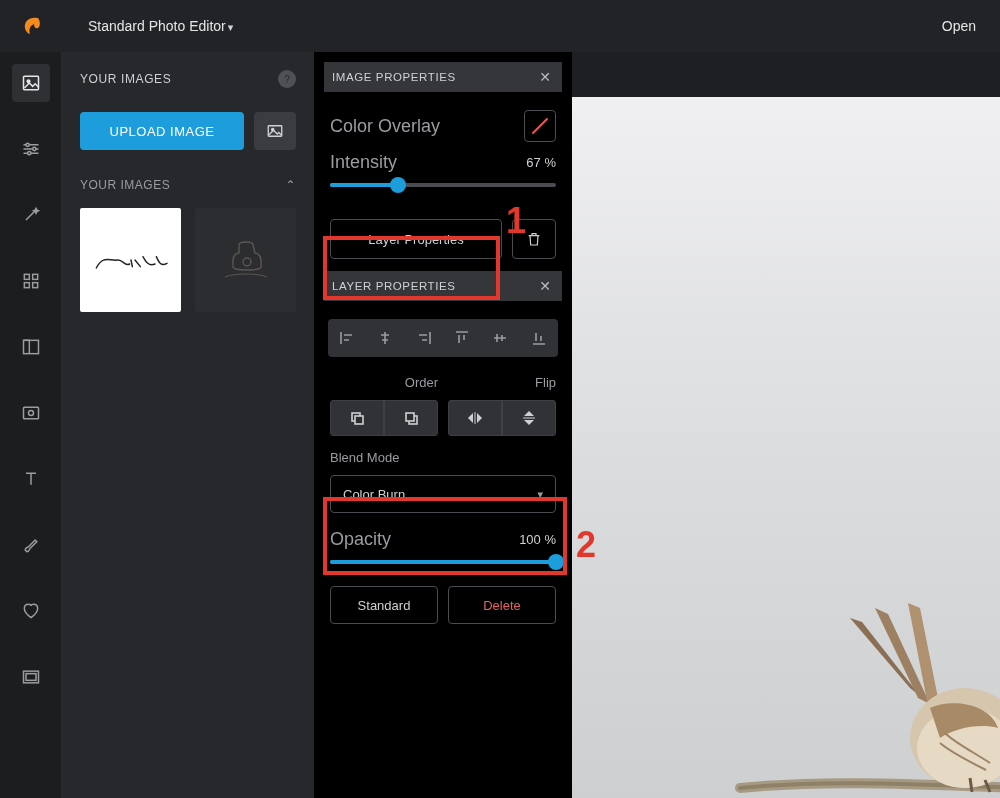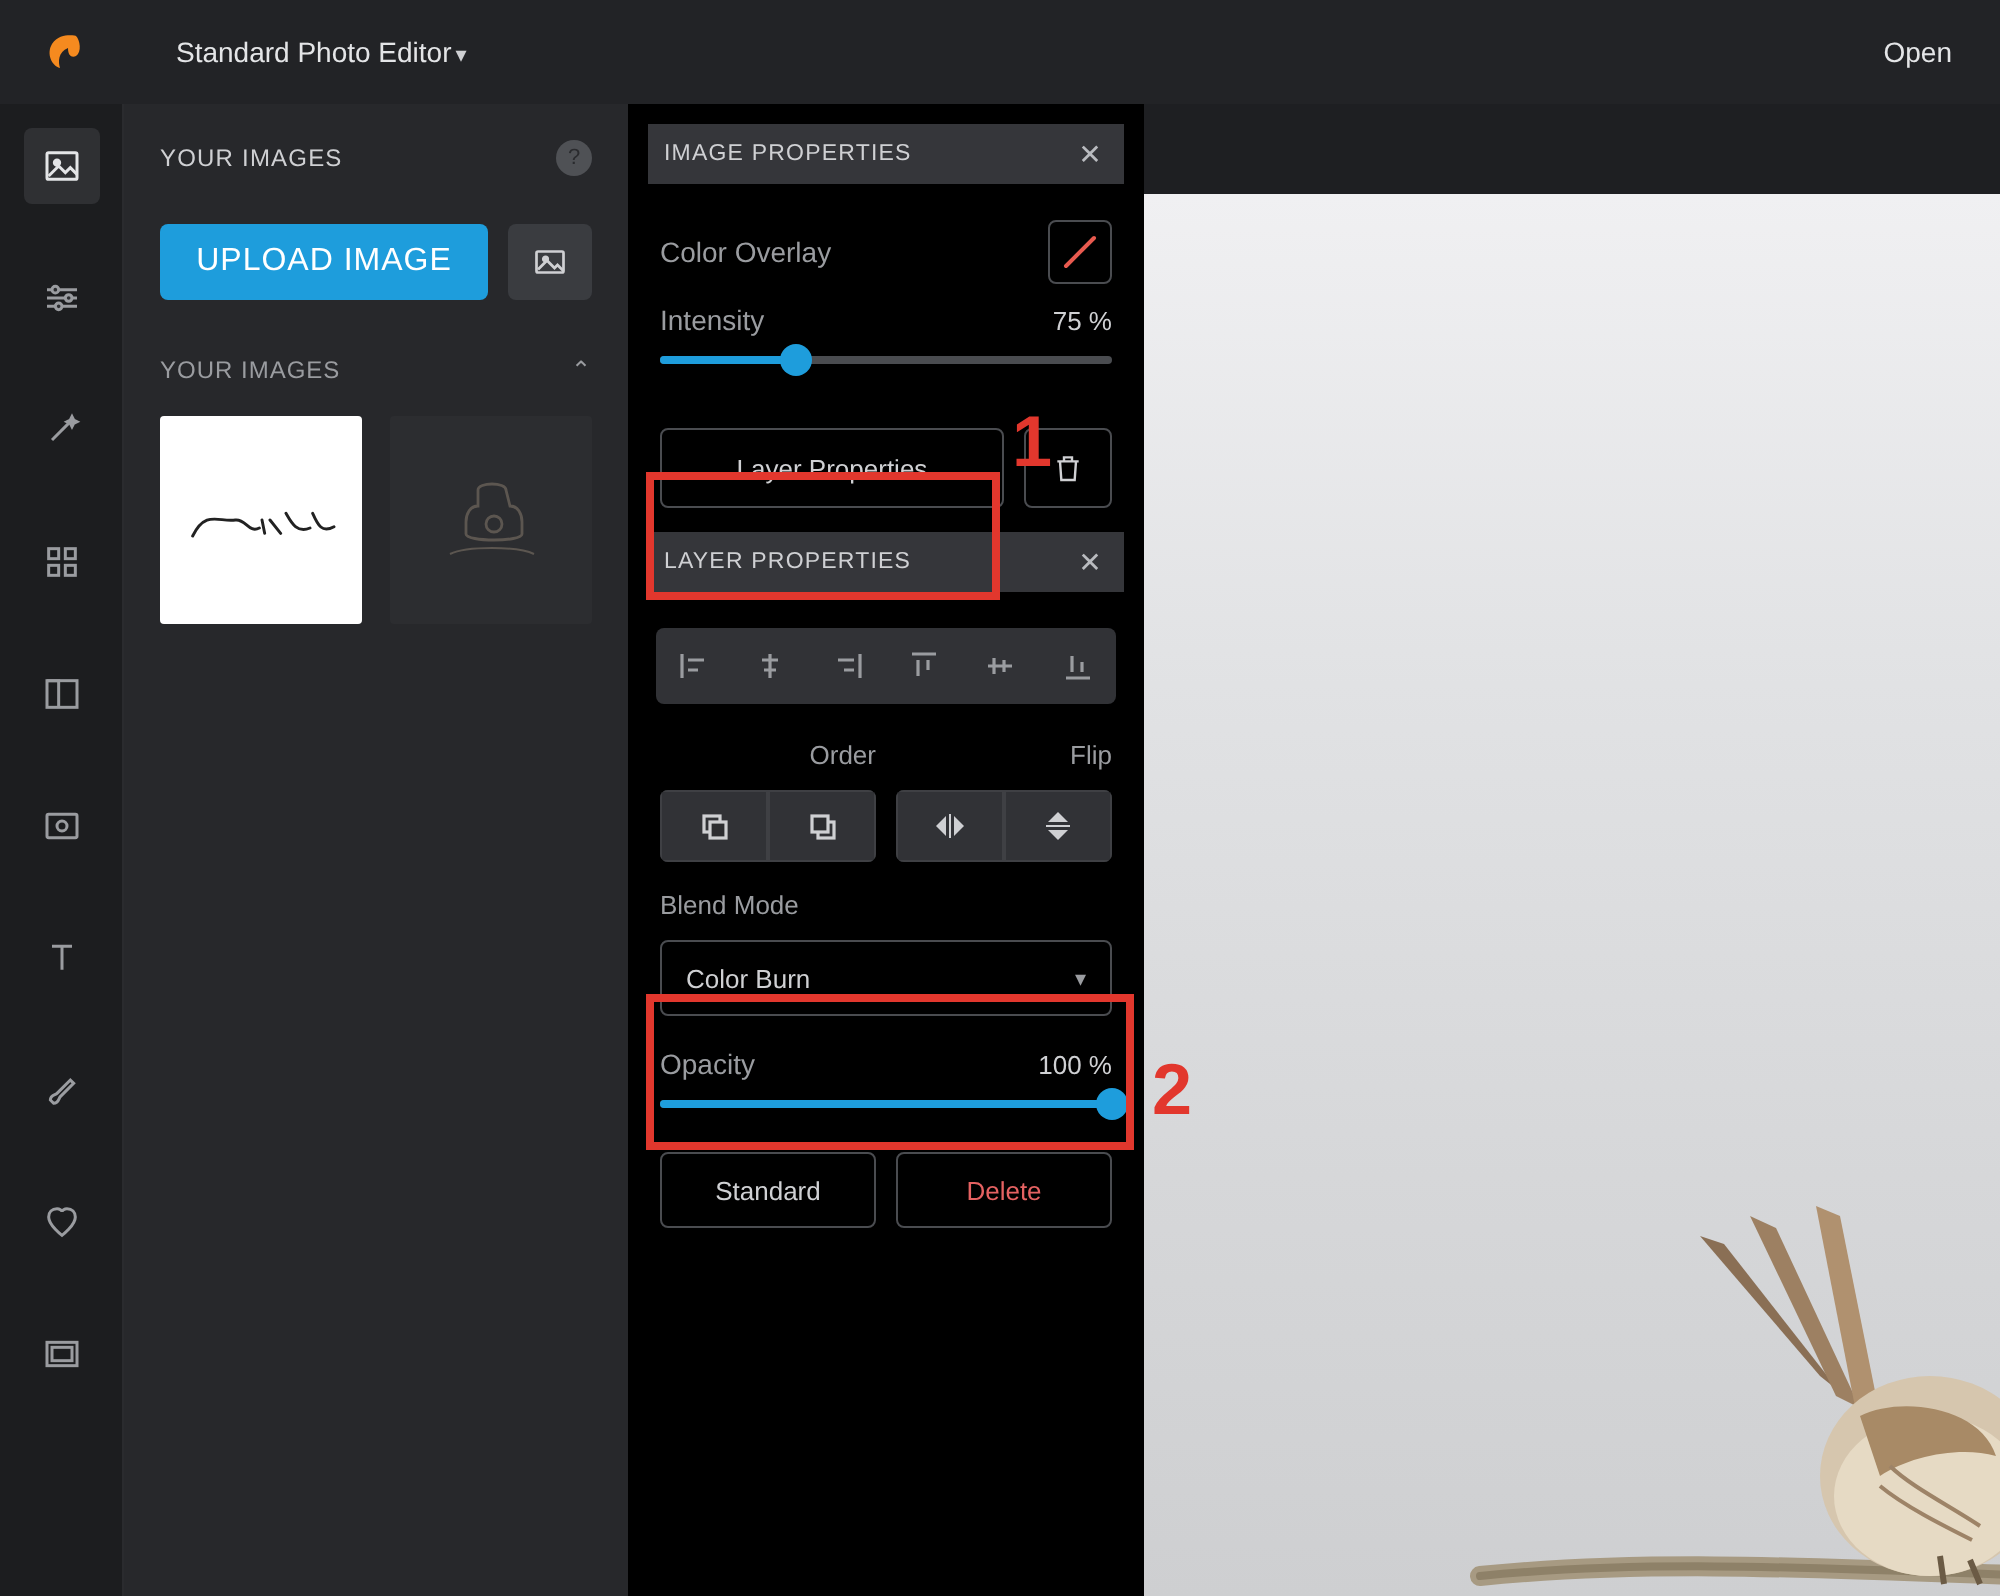--- a/index.html
+++ b/index.html
@@ -96,21 +96,21 @@
   .upload-row {
     display:flex; gap: 10px; margin-bottom: 28px;
   }
   .upload-btn {
     flex: 1;
     height: 38px;
     background: #1e9ddc;
     color: #fff;
     border: none;
     border-radius: 4px;
-    font-size: 16px;
+    font-size: 13px;
     letter-spacing: .5px;
     cursor: pointer;
   }
   .browse-btn {
     width: 42px; height: 38px;
     background: #3a3c40;
     border: none;
     border-radius: 4px;
     cursor: pointer;
     display:flex; align-items:center; justify-content:center;
@@ -148,21 +148,21 @@
     padding: 6px 8px;
     background: #35363a;
     border-radius: 0;
     margin-bottom: 18px;
   }
   .prop-head-title {
     font-size: 11.5px; letter-spacing: .6px; color: #cfd0d3;
   }
   .close-x { width:18px; height:18px; cursor:pointer; display:flex; align-items:center; justify-content:center; color:#b9bbbf; font-size:14px;}
   .row { display:flex; justify-content:space-between; align-items:center; padding: 0 6px; margin-bottom: 10px;}
-  .row-label { color:#9a9ca0; font-size: 14px;}
+  .row-label { color:#9a9ca0; font-size: 18px;}
   .swatch {
     width: 32px; height: 32px;
     border: 1px solid #4a4c50;
     border-radius: 4px;
     display:flex; align-items:center; justify-content:center;
     cursor:pointer;
   }
   .slider-wrap { padding: 0 6px 14px 6px; position: relative; }
   .slider-track {
     height: 4px; background: #4a4c50; border-radius: 2px; position:relative;
@@ -356,21 +356,21 @@
   <div class="row">
     <div class="row-label">Color Overlay</div>
     <div class="swatch">
       <svg width="20" height="20" viewBox="0 0 20 20">
           <line x1="3" y1="17" x2="17" y2="3" stroke="#e85a4f" stroke-width="2" stroke-linecap="round"></line>
         </svg>
     </div>
   </div>
   <div class="row">
     <div class="row-label">Intensity</div>
-    <div style="color:#cfd0d3;">75 %</div>
+    <div style="color:#cfd0d3;">67 %</div>
   </div>
   <div class="slider-wrap">
     <div class="slider-track">
       <div class="slider-fill" style="width:30%;"></div>
       <div class="slider-knob" style="left:30%;"></div>
     </div>
   </div>
   <div class="btn-row" style="margin-top:18px; margin-bottom:12px;">
     <button class="lp-btn">Layer Properties</button>
     <button class="sq-btn">

